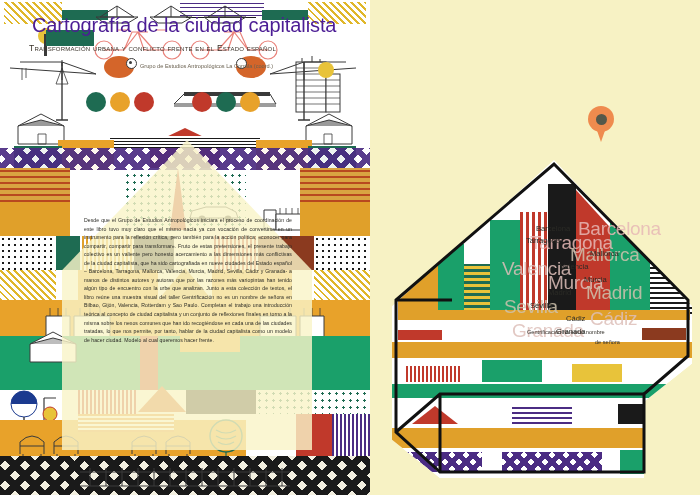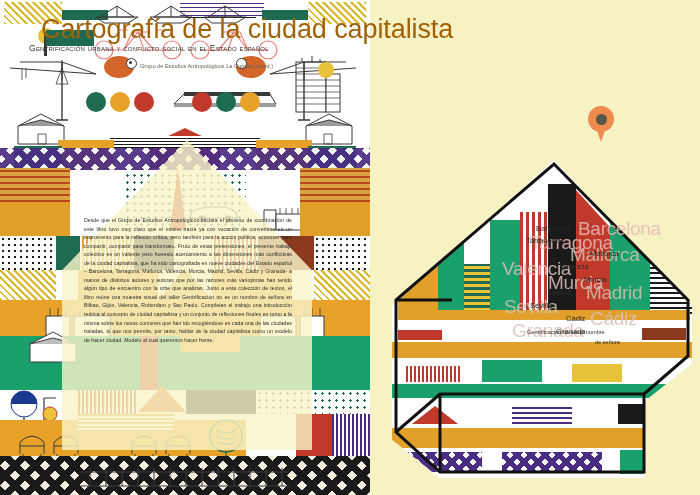--- a/index.html
+++ b/index.html
@@ -39,21 +39,21 @@
     pointer-events:none;
   }
   #left-text{
     position:absolute;left:84px;top:216px;width:208px;
     font-size:5.15px;line-height:8.55px;color:#2b2b26;
     text-align:justify;letter-spacing:.05px;
   }
 
   
   #right-panel{position:absolute;left:370px;top:0;width:330px;height:495px;background:#f7f2c4;}
-  #title{position:absolute;left:41px;top:14px;font-size:27px;color:#a16207;letter-spacing:-0.1px;white-space:nowrap;}
+  #title{position:absolute;left:32px;top:14px;font-size:20px;color:#4c1d95;letter-spacing:-0.1px;white-space:nowrap;}
   #subtitle{position:absolute;left:29px;top:43px;font-size:8.6px;color:#3a332a;white-space:nowrap;
     font-variant:small-caps;letter-spacing:.2px;}
   #author{position:absolute;left:140px;top:63px;font-size:5.6px;color:#6a6150;white-space:nowrap;}
 
   
   #pin{position:absolute;left:588px;top:106px;width:26px;height:36px;}
   #pin .head{position:absolute;left:0;top:0;width:26px;height:26px;border-radius:50%;background:#ef8b4e;}
   #pin .tail{position:absolute;left:6px;top:16px;width:0;height:0;
     border-left:7px solid transparent;border-right:7px solid transparent;border-top:20px solid #ef8b4e;}
   #pin .dot{position:absolute;left:7.5px;top:7.5px;width:11px;height:11px;border-radius:50%;background:#55584a;}
@@ -288,21 +288,21 @@
     </svg>
 
     <div id="left-overlay"></div>
   </div>
 
   <div id="left-text">Desde que el Grupo de Estudios Antropológicos iniciara el proceso de coordinación de este libro tuvo muy claro que el mismo nacía ya con vocación de convertirse en un instrumento para la reflexión crítica, pero también para la acción política; «conocer para compartir, compartir para transformar». Fruto de estas pretensiones, el presente trabajo colectivo es un valiente pero honesto acercamiento a las dimensiones más conflictivas de la ciudad capitalista, que ha sido cartografiada en nueve ciudades del Estado español – Barcelona, Tarragona, Mallorca, Valencia, Murcia, Madrid, Sevilla, Cádiz y Granada- a manos de distintos autores y autoras que por las razones más variopintas han tenido algún tipo de encuentro con la urbe que analizan. Junto a esta colección de textos, el libro reúne una muestra visual del taller Gentrificación no es un nombre de señora en Bilbao, Gijón, Valencia, Rotterdam y Sao Paulo. Completan el trabajo una  introducción teórica al concepto de ciudad capitalista y un conjunto de reflexiones finales en torno a la misma sobre los nexos comunes que han ido recogiéndose en cada una de las ciudades tratadas, lo que nos permite, por tanto, hablar de la ciudad capitalista como un modelo de hacer ciudad. Modelo al cual queremos hacer frente.</div>
 
   <div id="right-panel"></div>
 
   <div id="title">Cartografía de la ciudad capitalista</div>
-  <div id="subtitle">Gentrificación urbana y conflicto social en el Estado español</div>
+  <div id="subtitle">Transformación urbana y conflicto frente en el Estado español</div>
   <div id="author">Grupo de Estudios Antropológicos La Corrala (coord.)</div>
 
   <div id="pin">
     <div class="tail"></div>
     <div class="head"></div>
     <div class="dot"></div>
   </div>
 
   <div id="house-wrap">
     <div id="house-fill">

